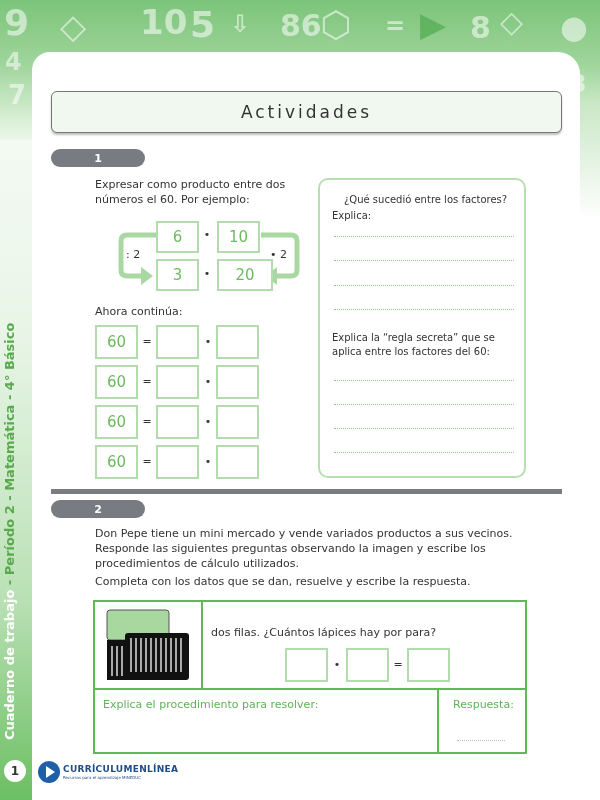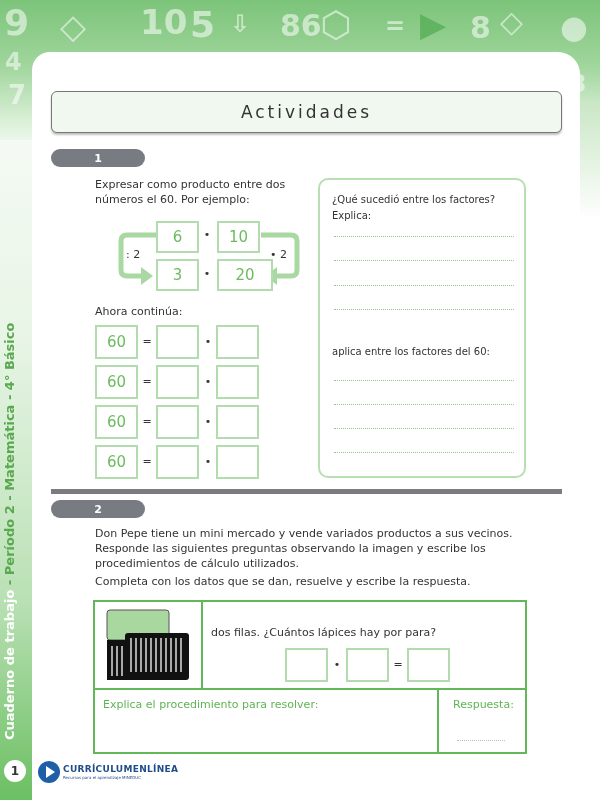--- a/index.html
+++ b/index.html
@@ -144,26 +144,27 @@
 <div class="op" style="left:203px;top:415px;">•</div>
 <div class="gbox" style="left:216px;top:405px;width:43px;height:34px;"></div>
 
 <div class="gbox" style="left:95px;top:445px;width:43px;height:34px;">60</div>
 <div class="op" style="left:142px;top:455px;">=</div>
 <div class="gbox" style="left:156px;top:445px;width:43px;height:34px;"></div>
 <div class="op" style="left:203px;top:455px;">•</div>
 <div class="gbox" style="left:216px;top:445px;width:43px;height:34px;"></div>
 
 <div class="q-panel">
-  <div class="text" style="left:12px;top:12px;font-size:10px;">¿Qué sucedió entre los factores?</div>
+  <div class="text" style="left:24px;top:12px;font-size:10px;">¿Qué sucedió entre los factores?</div>
   <div class="text" style="left:12px;top:28px;font-size:10px;">Explica:</div>
   <div class="dots" style="top:56px;"></div>
   <div class="dots" style="top:80px;"></div>
   <div class="dots" style="top:105px;"></div>
   <div class="dots" style="top:129px;"></div>
+  <div class="text" style="left:12px;top:150px;font-size:10px;">Explica la “regla  secreta” que se</div>
   <div class="text" style="left:12px;top:164px;font-size:10px;">aplica entre los factores del 60:</div>
   <div class="dots" style="top:200px;"></div>
   <div class="dots" style="top:224px;"></div>
   <div class="dots" style="top:248px;"></div>
   <div class="dots" style="top:272px;"></div>
 </div>
 
 <div class="divider" style="top:489px;"></div>
 
 <div class="pill" style="top:500px;">2</div>

